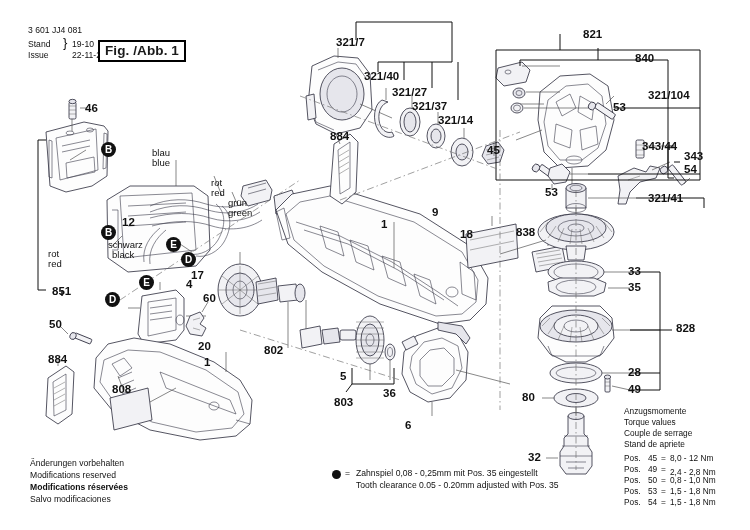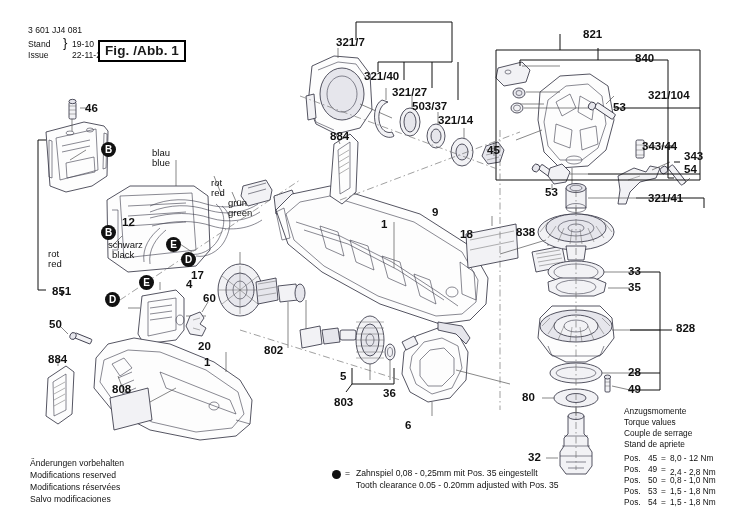--- a/index.html
+++ b/index.html
@@ -475,21 +475,21 @@
 <div class="lbl" style="left:52px;top:285px;">851</div>
 <div class="lbl" style="left:48px;top:353px;">884</div>
 <div class="lbl" style="left:112px;top:383px;">808</div>
 <div class="lbl" style="left:204px;top:356px;">1</div>
 <div class="lbl" style="left:198px;top:340px;">20</div>
 <div class="lbl" style="left:264px;top:344px;">802</div>
 
 <div class="lbl" style="left:336px;top:36px;">321/7</div>
 <div class="lbl" style="left:364px;top:70px;">321/40</div>
 <div class="lbl" style="left:392px;top:86px;">321/27</div>
-<div class="lbl" style="left:412px;top:100px;">503/37</div>
+<div class="lbl" style="left:412px;top:100px;">321/37</div>
 <div class="lbl" style="left:438px;top:114px;">321/14</div>
 <div class="lbl" style="left:330px;top:130px;">884</div>
 <div class="lbl" style="left:487px;top:144px;">45</div>
 
 <div class="lbl" style="left:381px;top:218px;">1</div>
 <div class="lbl" style="left:432px;top:206px;">9</div>
 <div class="lbl" style="left:460px;top:228px;">18</div>
 <div class="lbl" style="left:516px;top:226px;">838</div>
 
 <div class="lbl" style="left:340px;top:370px;">5</div>
@@ -509,21 +509,21 @@
 <div class="lbl" style="left:628px;top:265px;">33</div>
 <div class="lbl" style="left:628px;top:281px;">35</div>
 <div class="lbl" style="left:676px;top:322px;">828</div>
 <div class="lbl" style="left:628px;top:366px;">28</div>
 <div class="lbl" style="left:628px;top:383px;">49</div>
 <div class="lbl" style="left:522px;top:391px;">80</div>
 <div class="lbl" style="left:528px;top:451px;">32</div>
 
 <div class="lbl note" style="left:30px;top:459px;">Änderungen vorbehalten</div>
 <div class="lbl note" style="left:30px;top:471px;">Modifications reserved</div>
-<div class="lbl note" style="left:30px;top:483px;">Modifications réservées</div>
+<div class="lbl note" style="left:30px;top:483px;font-weight:bold;">Modifications réservées</div>
 <div class="lbl note" style="left:30px;top:495px;">Salvo modificaciones</div>
 
 <div class="dot" style="left:332px;top:470px;"></div>
 <div class="lbl note" style="left:345px;top:469px;">=</div>
 <div class="lbl note" style="left:356px;top:469px;">Zahnspiel 0,08 - 0,25mm mit Pos. 35 eingestellt</div>
 <div class="lbl note" style="left:356px;top:481px;text-align:center;">Tooth clearance 0.05 - 0.20mm adjusted with Pos. 35</div>
 
 <div class="lbl tq" style="left:624px;top:407px;">Anzugsmomente</div>
 <div class="lbl tq" style="left:624px;top:418px;">Torque values</div>
 <div class="lbl tq" style="left:624px;top:429px;">Couple de serrage</div>

